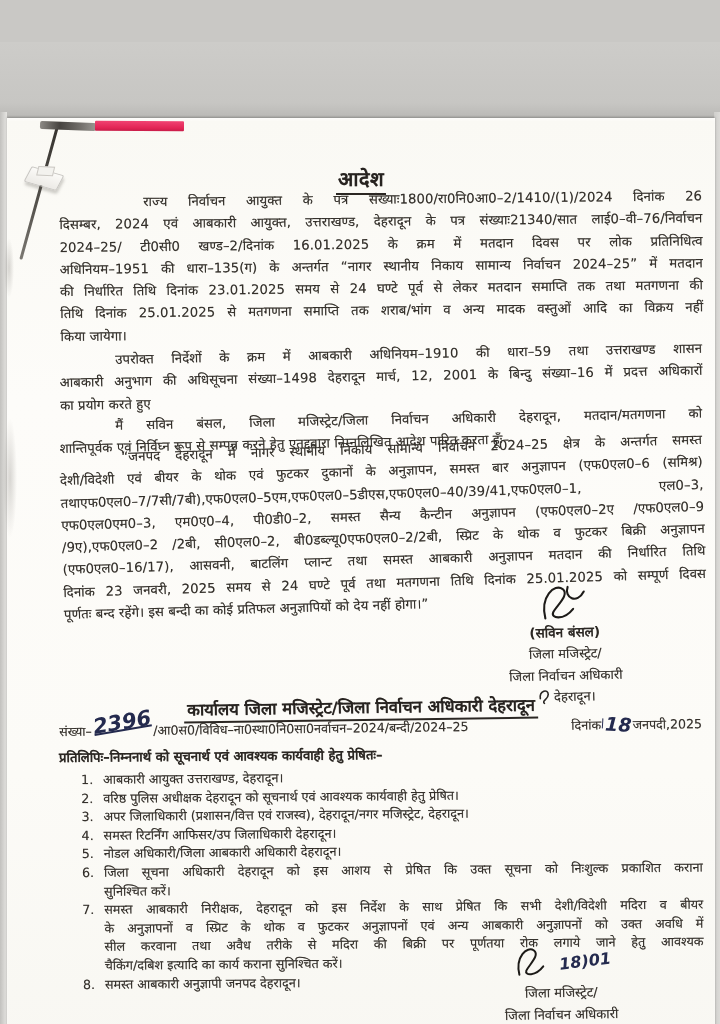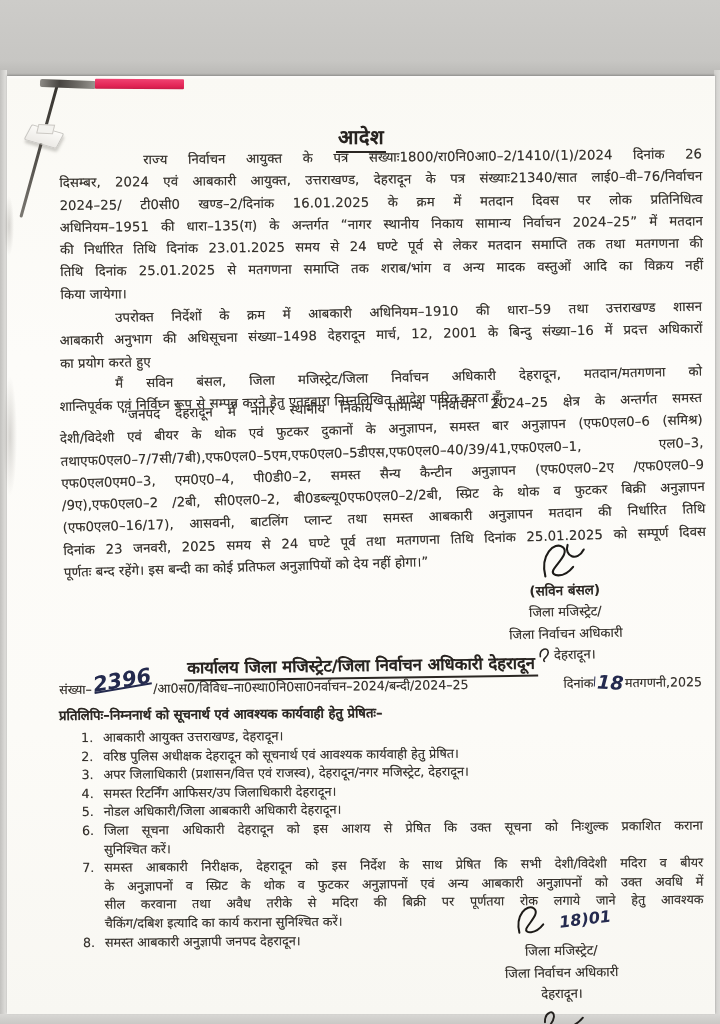--- a/index.html
+++ b/index.html
@@ -2,21 +2,21 @@
 <html><head>
 <meta charset="utf-8">
 <style>
   html,body{margin:0;padding:0;}
   body{
     width:720px;height:1024px;overflow:hidden;position:relative;
     background:#c9c8c5;
     font-family:"DejaVu Sans",sans-serif;
     -webkit-font-smoothing:antialiased;
   }
-  .stage{position:absolute;inset:0;}
+  .stage{position:absolute;inset:0;margin-top:42px;}
   
   .band-top{position:absolute;left:0;top:0;width:720px;height:76px;
     background:linear-gradient(180deg,#cdccc9 0%,#c7c6c3 80%,#b9b8b5 100%);}
   .band-right{position:absolute;right:0;top:70px;width:6px;height:954px;
     background:linear-gradient(90deg,#cfcecb,#dcdbd8);}
   .band-bottom{position:absolute;left:0;top:1014px;width:720px;height:10px;
     background:linear-gradient(180deg,#d9d8d5,#c9c8c5);}
   .band-left{position:absolute;left:0;top:70px;width:7px;height:954px;
     background:linear-gradient(90deg,#c2c1be,#e6e5e2);}
 
@@ -177,21 +177,21 @@
       <span class="oheading">कार्यालय जिला मजिस्ट्रेट/जिला निर्वाचन अधिकारी देहरादून</span>
     </div>
 
     <div class="numline">
       <span class="nlabel">संख्या–</span>
       <span class="hw hw-num">2396</span>
       <span class="nrest">/आ0स0/विविध–ना0स्था0नि0सा0नर्वाचन–2024/बन्दी/2024–25</span>
       <span class="dategrp">
         <span class="dlabel">दिनांक</span>
         <span class="hw hw-date">18</span>
-        <span class="drest">मतगणनी,2025</span>
+        <span class="drest">जनपदी,2025</span>
       </span>
     </div>
 
     <div class="copyhead">प्रतिलिपिः–निम्ननार्थ को सूचनार्थ एवं आवश्यक कार्यवाही हेतु प्रेषितः–</div>
 
     <div class="copylist">
       <div class="li">
         <span class="num">1.</span>
         <div class="litext">
             <div class="lln end">आबकारी आयुक्त उत्तराखण्ड, देहरादून।</div>

